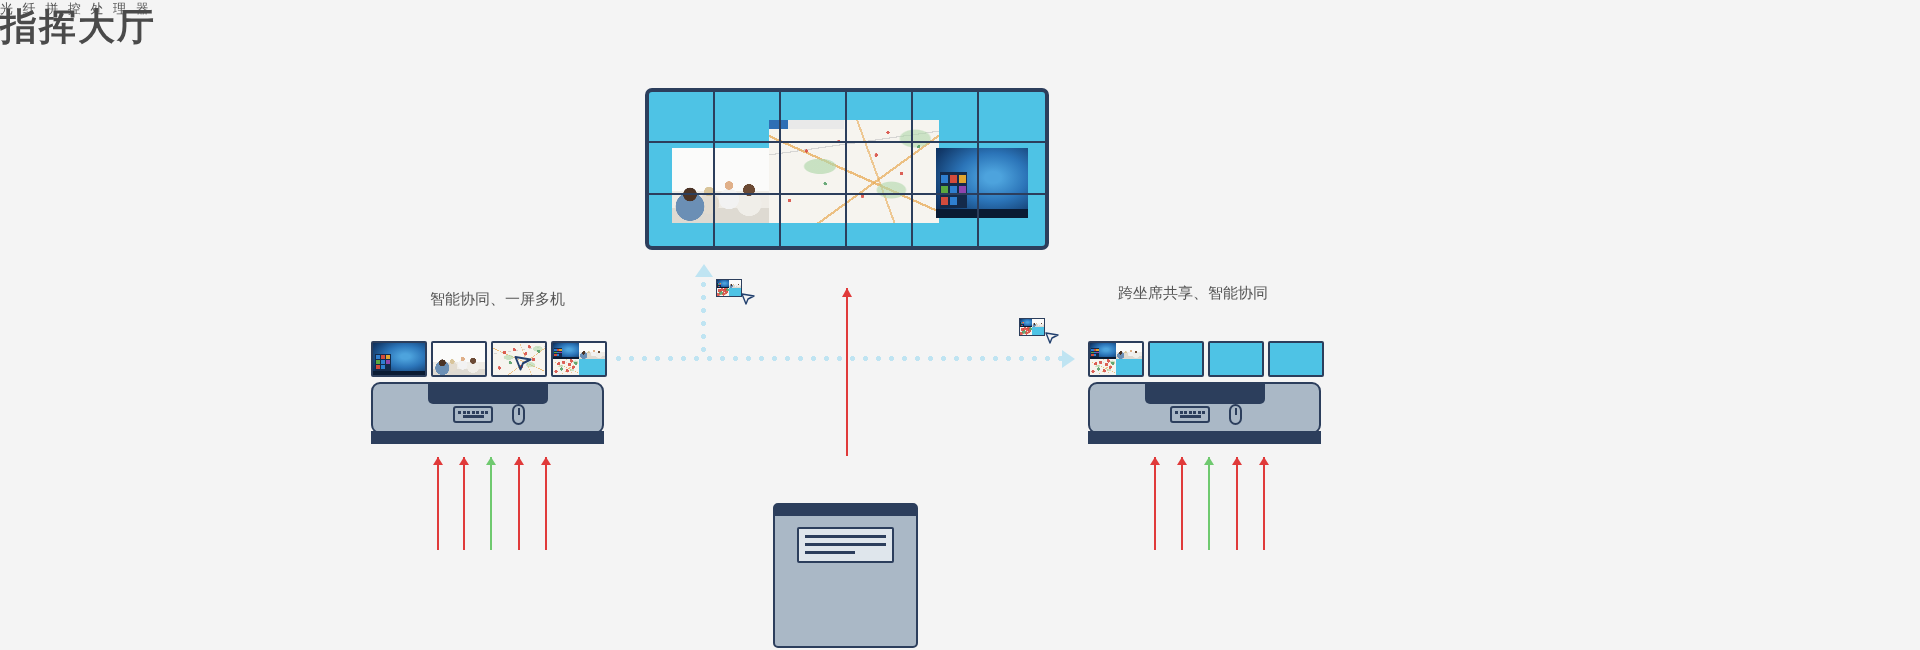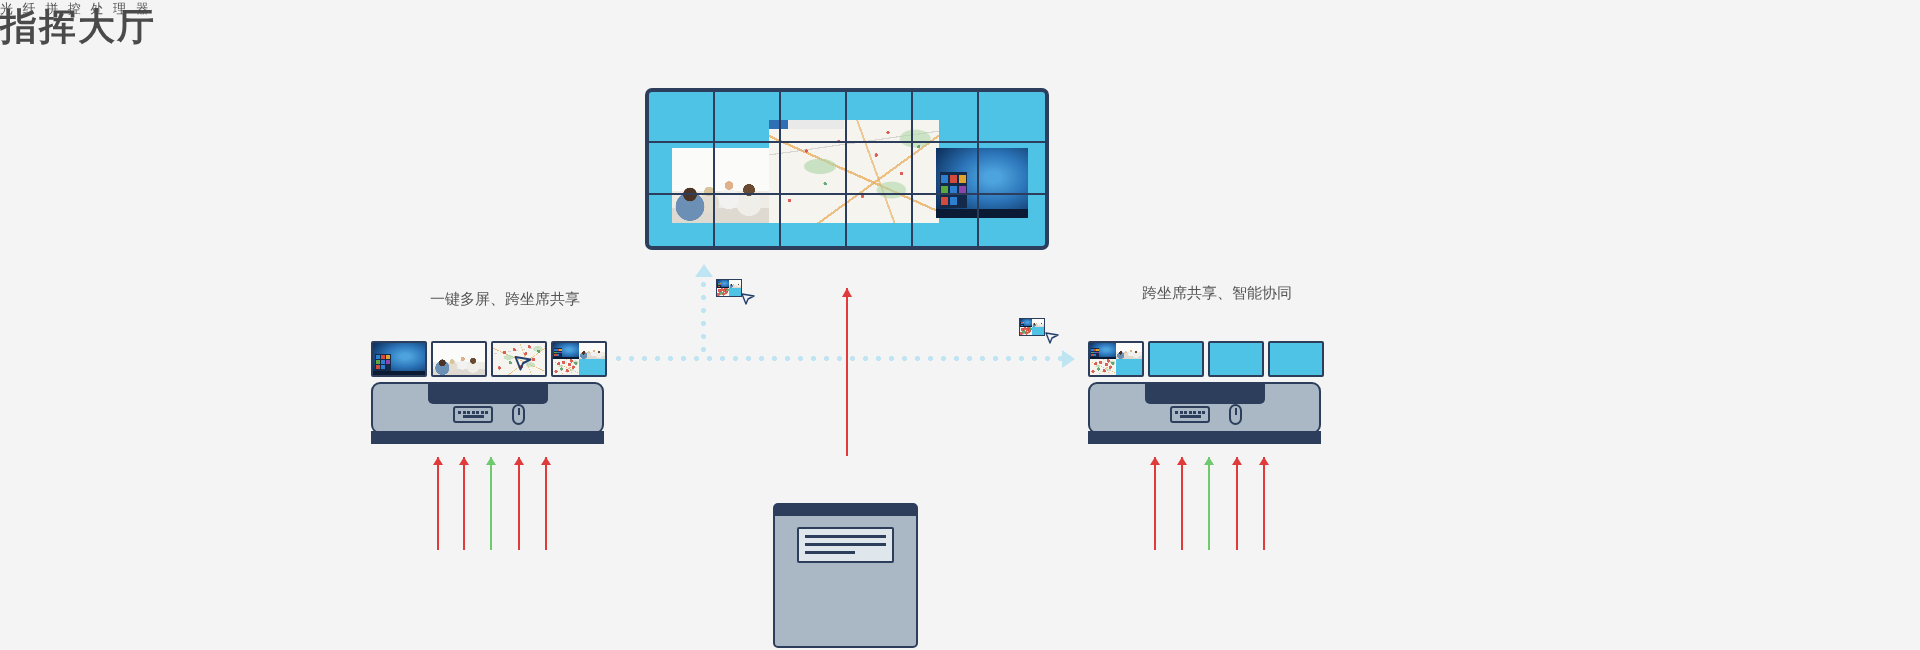--- a/index.html
+++ b/index.html
@@ -117,21 +117,21 @@
 
   .quad { width:100%; height:100%; display:grid;
     grid-template-columns:1fr 1fr; grid-template-rows:1fr 1fr; }
   .quad > div { overflow:hidden; position:relative; }
 
   
   .side-label {
     position:absolute; font-size:15px; color:#555; white-space:nowrap;
   }
   .label-left  { left:430px; top:290px; }
-  .label-right { left:1118px; top:284px;margin-left:24px; }
+  .label-right { left:1118px; top:284px; }
   .label-proc  { left:0; right:0; top:472px; font-size:13px; color:#555; letter-spacing:3px; }
 
   
   .station { position:absolute; }
   .station .monitors { position:absolute; top:0; left:0; display:flex; gap:4px; }
   .mon {
     width:56px; height:36px; border:2px solid #2c3e5c; border-radius:2px;
     background:#4ec3e5; overflow:hidden; position:relative;
   }
   .desk {
@@ -298,21 +298,21 @@
         <div></div>
       <div></div>
         <div></div>
         <div></div>
         <div></div>
         <div></div>
         <div></div>
     </div>
   </div>
 
-  <div class="side-label label-left">一键多屏、跨坐席共享</div>
+  <div class="side-label label-left">智能协同、一屏多机</div>
   <div class="side-label label-right">跨坐席共享、智能协同</div>
   <div class="label-proc">光 纤 拼 控 处 理 器</div>
 
   <div class="dots-v" style="left:701px; top:278px; height:80px;"></div>
   <div class="dot-head-u" style="left:695px; top:264px;"></div>
 
   <div class="dots-h" style="left:612px; top:356px; width:452px;"></div>
   <div class="dot-head-r" style="left:1062px; top:350px;"></div>
 
   <div class="thumb-float" style="left:716px; top:279px;">

